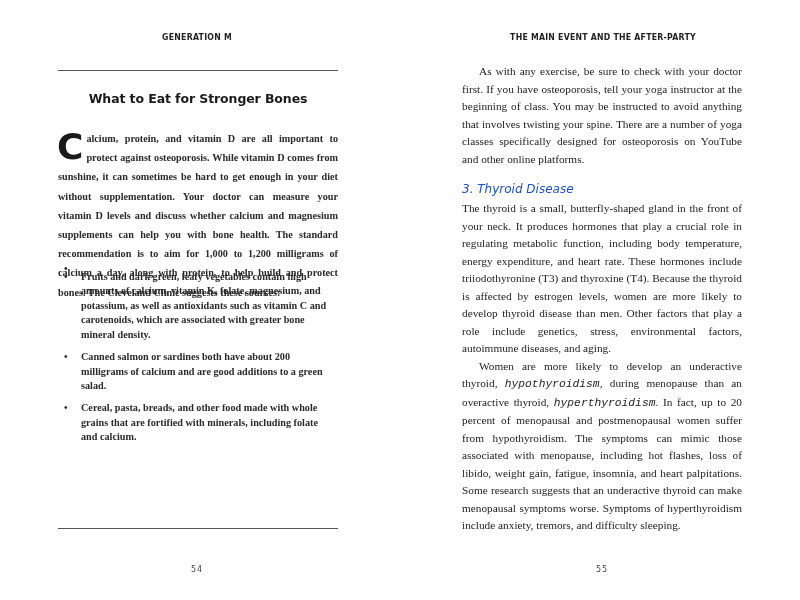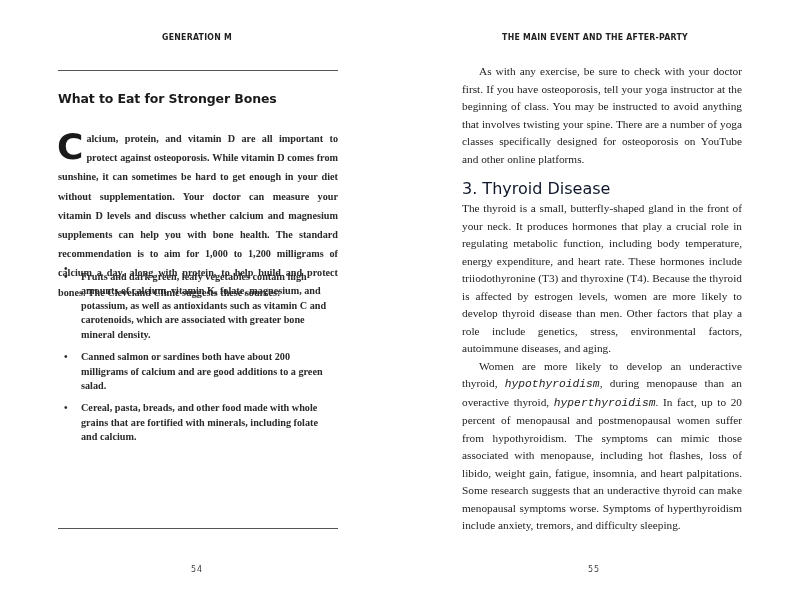--- a/index.html
+++ b/index.html
@@ -1,45 +1,45 @@
 <!DOCTYPE html>
 <html><head>
 <meta charset="utf-8">
 <style>
   html, body { margin:0; padding:0; }
   body { width:800px; height:600px; background:#ffffff; position:relative; overflow:hidden; color:#1c1c1c; }
   .page { position:absolute; top:0; height:600px; width:400px; }
   .page.left { left:0; }
-  .page.right { left:392px; }
+  .page.right { left:400px; }
   .running-head { position:absolute; top:31px; left:0; width:100%; text-align:center;
     font-family:"DejaVu Sans", sans-serif; font-weight:bold; font-size:9.5px; letter-spacing:0.3px; transform:scaleX(0.82); transform-origin:center; color:#222; }
   .left .running-head { left:-3px; }
   .right .running-head { left:3px; }
   .rule { position:absolute; left:58px; width:280px; height:0; border-top:1.5px solid #555; }
   .rule.top { top:70px; }
   .rule.bottom { top:528px; }
-  .sidebar-title { position:absolute; top:91px; left:58px; width:280px; 
+  .sidebar-title { position:absolute; top:91px; left:58px; width:280px; text-align:center;
     font-family:"DejaVu Sans", sans-serif; font-weight:bold; font-size:12.5px; color:#1a1a1a; letter-spacing:-0.1px; }
   .sidebar-intro { position:absolute; top:129px; left:58px; width:280px;
     font-family:"Liberation Serif", serif; font-weight:bold; font-size:10.2px; line-height:19.2px; text-align:justify; color:#2a2a2a; }
   .dropcap { float:left; font-family:"DejaVu Sans", sans-serif; font-weight:bold; font-size:36px; line-height:28px; margin:4px 3px 0 -1px; color:#1a1a1a; }
   .bullets { position:absolute; top:262px; left:58px; width:270px; margin:0; padding:0; list-style:none;
     font-family:"Liberation Serif", serif; font-weight:bold; font-size:10.2px; line-height:14.6px; color:#2a2a2a; }
   .bullets li { position:relative; padding-left:23px; margin-bottom:7.5px; }
   .bullets .bullet-dot { position:absolute; left:6px; top:0; }
   .page-number { position:absolute; top:565px; width:100%; text-align:center;
     font-family:"DejaVu Sans", sans-serif; font-size:8px; letter-spacing:1px; color:#444; }
   .left .page-number { left:-3px; }
   .right .page-number { left:2px; }
   .right-body { position:absolute; top:63px; left:462px; width:280px;
     font-family:"Liberation Serif", serif; font-size:11.3px; line-height:17.5px; color:#222; text-align:justify; }
   .right-body p { margin:0; }
   .right-body p.indent { text-indent:17px; }
-  .section-heading { font-family:"DejaVu Sans", sans-serif; font-size:16px; font-weight:normal; color:#0f172a;
-    margin:12px 0 2px 0; line-height:18px; }
+  .section-heading { font-family:"DejaVu Sans", sans-serif; font-size:12px; font-weight:normal; color:#1d4ed8;
+    margin:12px 0 2px 0; line-height:18px;font-style:italic; }
   .right-body em { font-style:italic;font-family:Liberation Mono, monospace; }
 </style>
 </head>
 <body>
 
 <div class="page left">
   <div class="running-head">GENERATION M</div>
   <div class="rule top"></div>
   <div class="sidebar-title">What to Eat for Stronger Bones</div>
   <div class="sidebar-intro">

